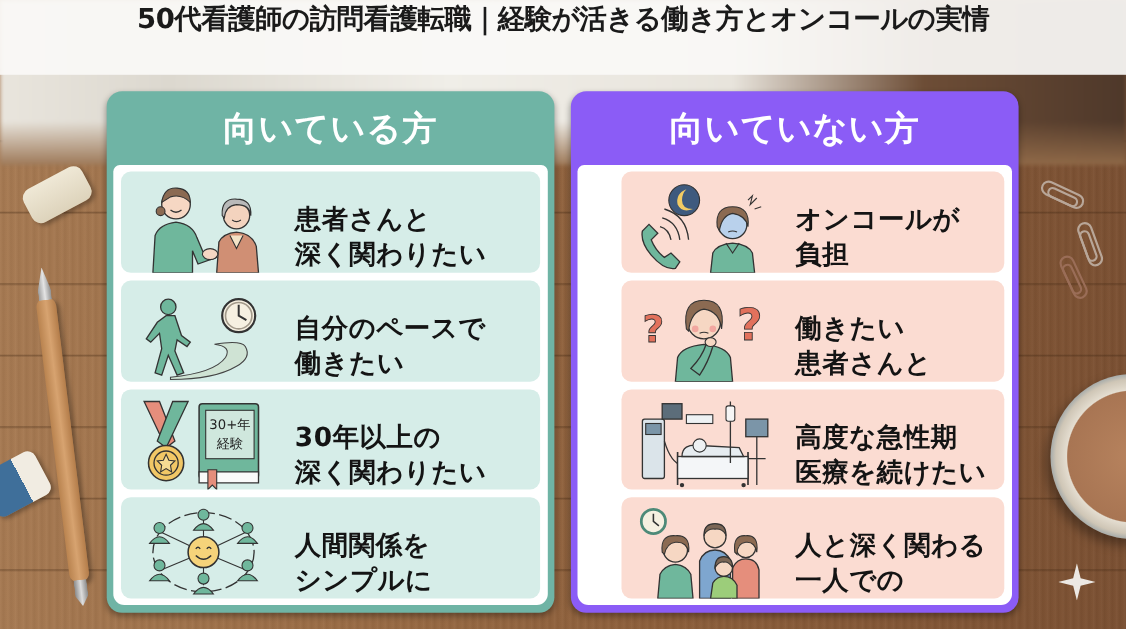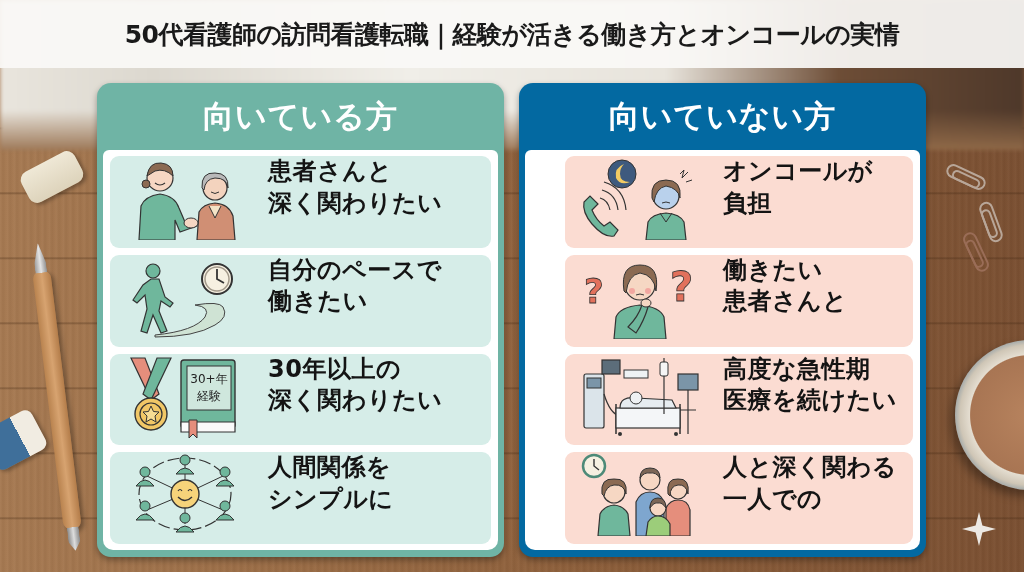--- a/index.html
+++ b/index.html
@@ -17,21 +17,21 @@
     background: linear-gradient(90deg, #e9e5dd 0%, #dcd8cf 15%, #f0eee8 40%, #e8e4dc 65%, #6d4d36 82%, #4e382a 100%);
     filter: blur(2px);
   }
   .backdrop-top::after {
     content: ""; position: absolute; left: 0; right: 0; bottom: 0; height: 40px;
     background: linear-gradient(180deg, rgba(0,0,0,0), rgba(150,110,75,0.9));
   }
   .title-bar {
     position: absolute; left: 0; top: 0; width: 1024px; height: 68px;
     background: rgba(250,249,246,0.93);
-    display: flex; align-items: center; justify-content: center;
+    display: flex; align-items: flex-start; justify-content: center;
   }
   .title-bar h1 {
     font-size: 25px; font-weight: bold; color: #1a1a1a; letter-spacing: -0.5px;
   }
 
   
   .eraser-top {
     position: absolute; left: 22px; top: 160px; width: 60px; height: 34px;
     background: linear-gradient(180deg, #efe8d6, #ddd3bb); border-radius: 9px;
     transform: rotate(-28deg); box-shadow: 2px 3px 4px rgba(0,0,0,0.3);
@@ -80,32 +80,32 @@
     clip-path: polygon(50% 0, 60% 40%, 100% 50%, 60% 60%, 50% 100%, 40% 60%, 0 50%, 40% 40%);
   }
 
   
   .panel {
     position: absolute; top: 83px; width: 407px; height: 474px;
     border-radius: 14px; padding: 0 6px 7px 6px;
     box-shadow: 0 3px 6px rgba(0,0,0,0.35);
   }
   .panel.good { left: 97px; background: #6fb4a5; }
-  .panel.bad { left: 519px; background: #0369a1; }
+  .panel.bad { left: 519px; background: #8b5cf6; }
   .panel-header {
     height: 67px; display: flex; align-items: center; justify-content: center;
     color: #ffffff; font-size: 31px; font-weight: bold; letter-spacing: 1px;
   }
   .panel-body {
     background: #ffffff; border-radius: 6px 6px 10px 10px;
     height: 400px; padding: 6px 7px 6px 7px;
     display: flex; flex-direction: column; gap: 7px;
   }
   .card {
-    flex: 1; border-radius: 9px; display: flex; align-items: flex-start;
+    flex: 1; border-radius: 9px; display: flex; align-items: flex-end;
     padding-left: 10px;
   }
   .good .card { background: #d6ede8; }
   .bad .card { background: #fbdcd2; margin-left: 33px; }
   .card-icon {
     width: 130px; height: 84px; flex: none; position: relative;
     display: flex; align-items: center; justify-content: center;
   }
   .card-text {
     margin-left: 18px; font-size: 24px; font-weight: bold; color: #141414;

